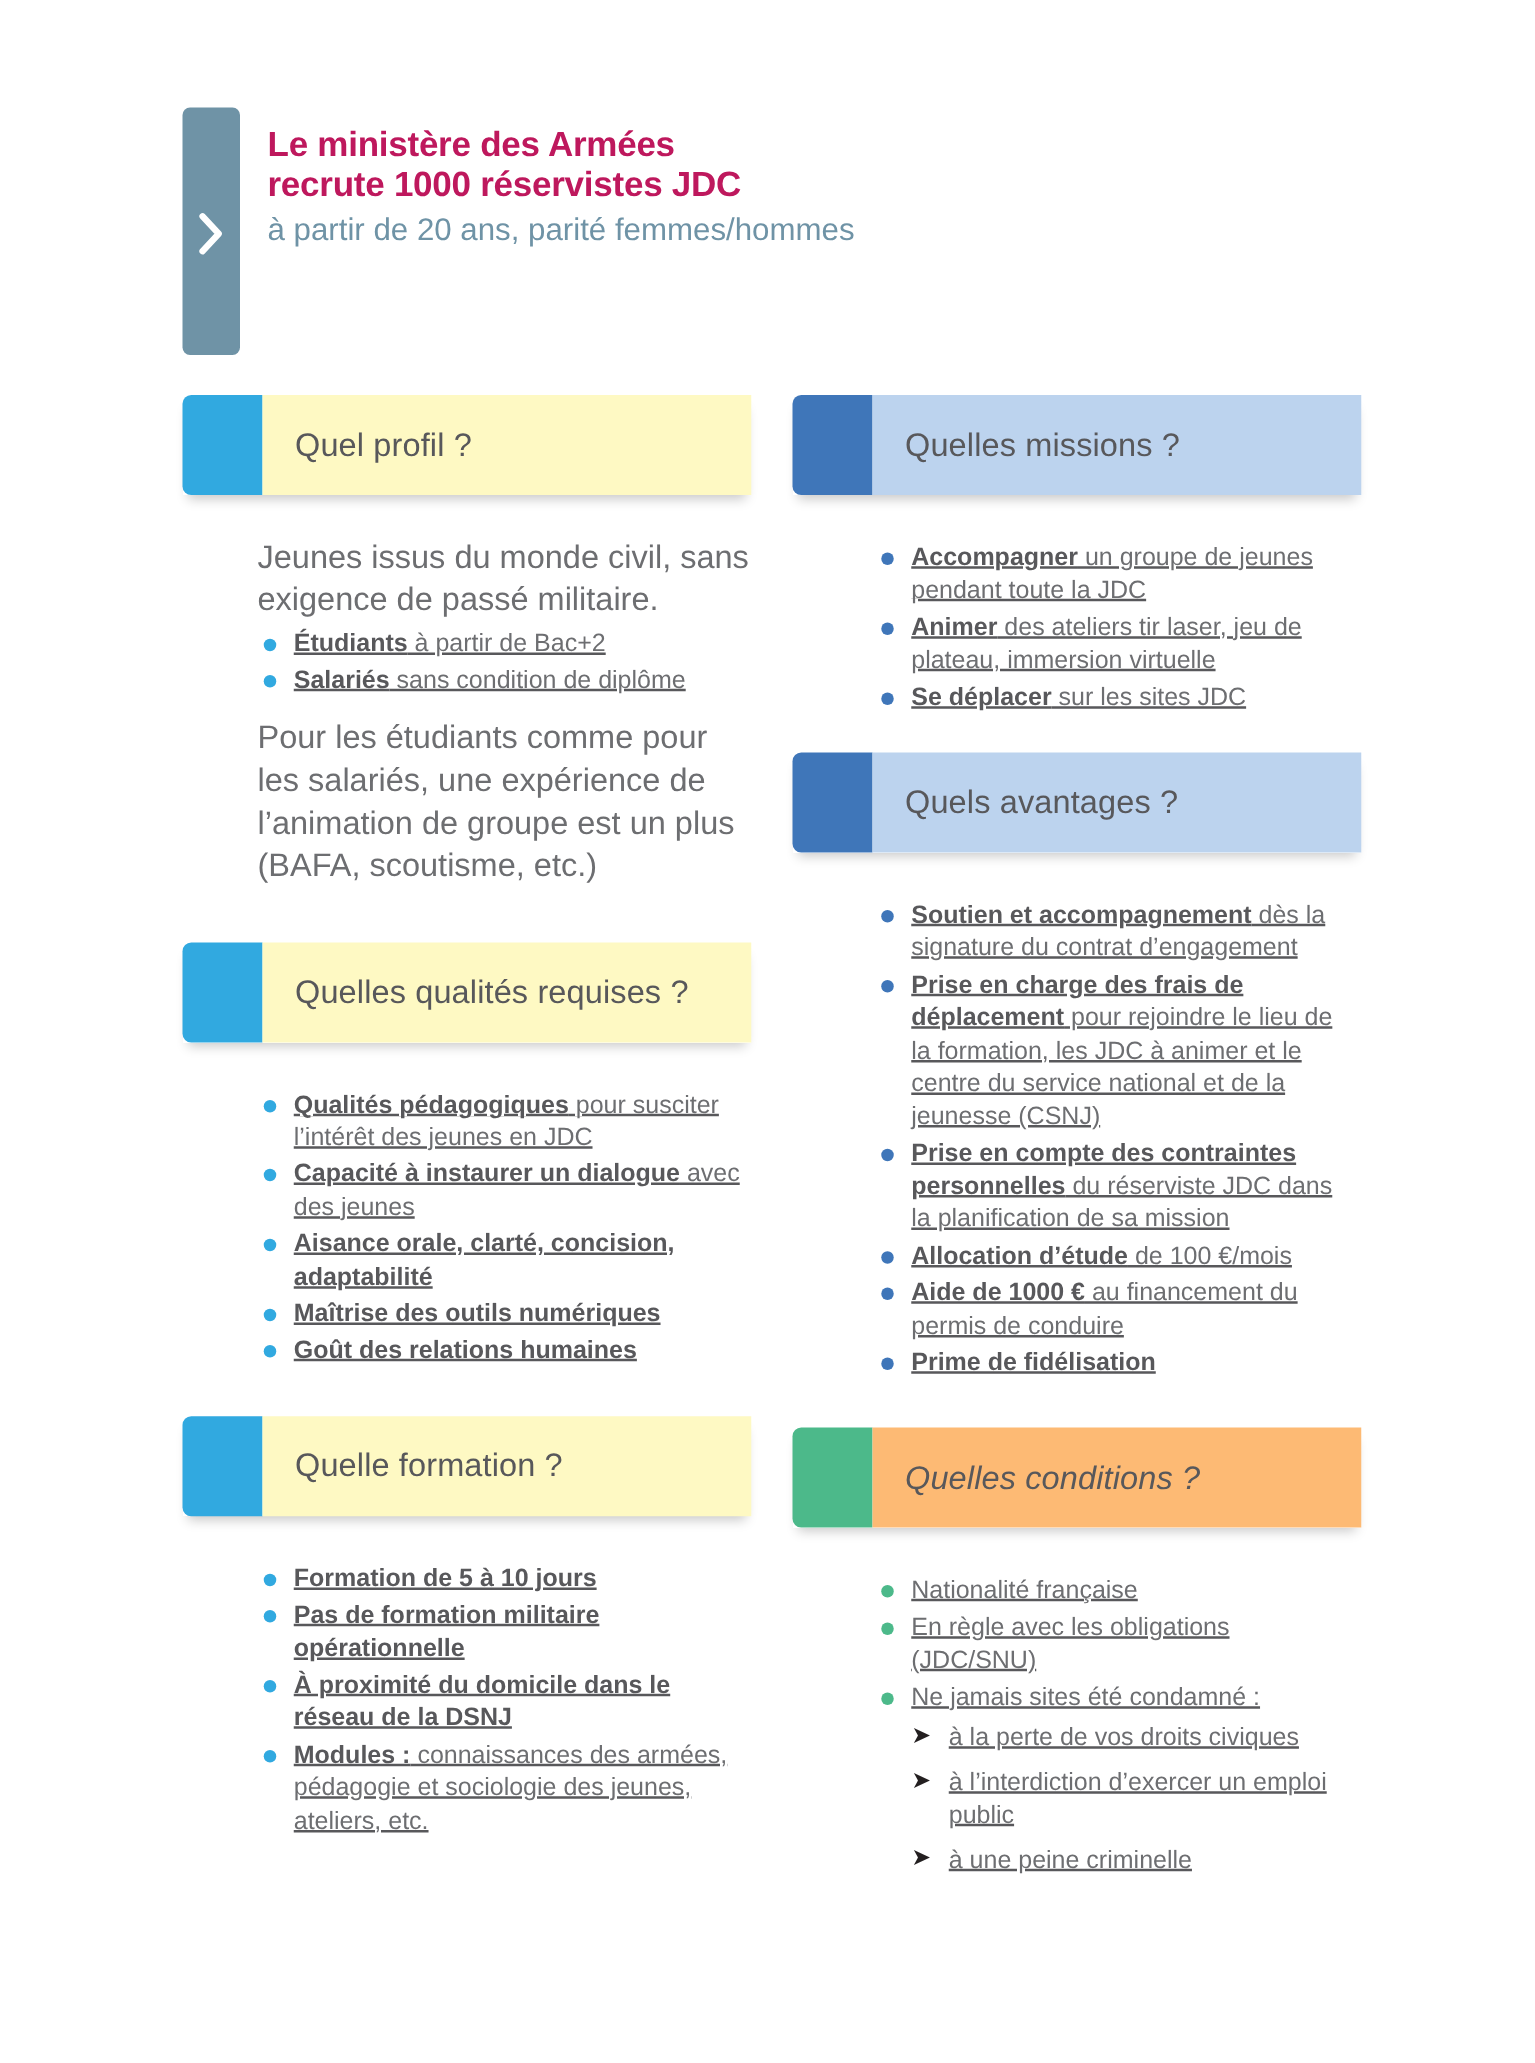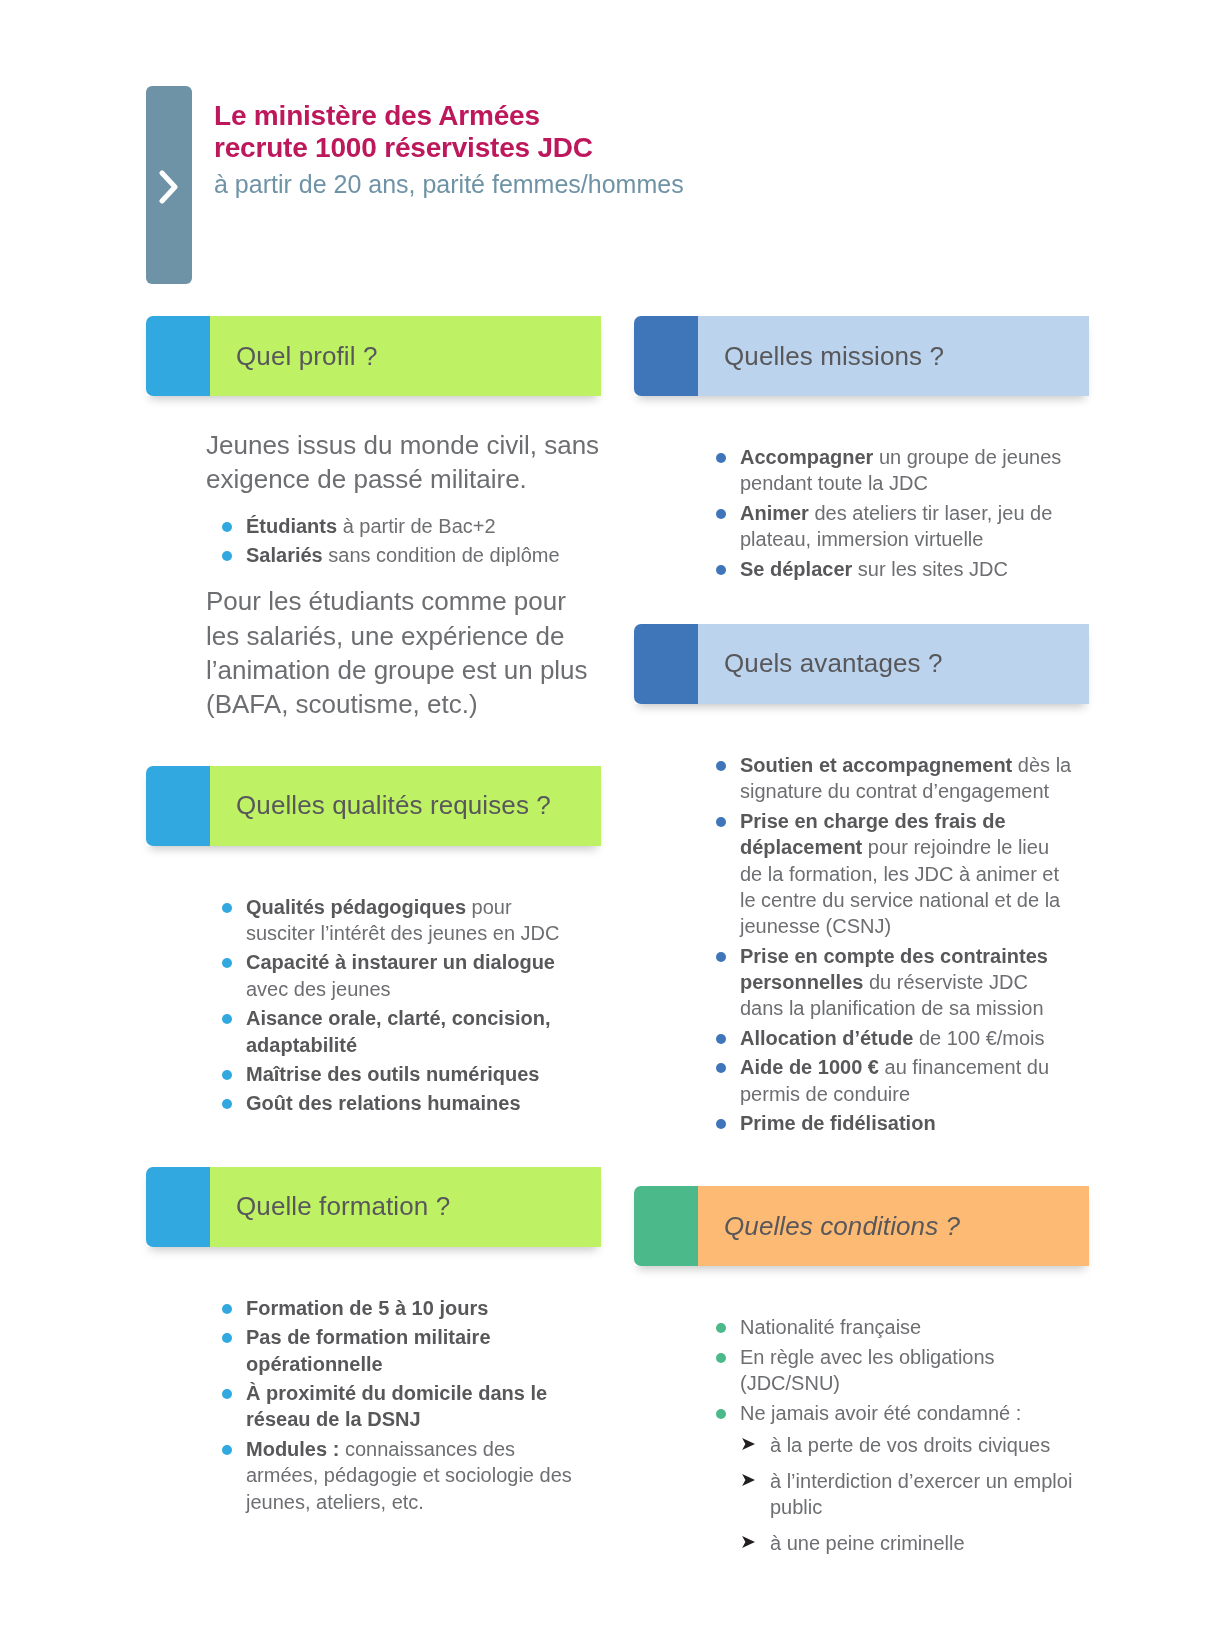--- a/index.html
+++ b/index.html
@@ -97,21 +97,21 @@
   .banner-title {
     font-size: 26px;
     color: #58585b;
     padding-left: 26px;
     font-weight: normal;
     letter-spacing: 0.1px;
   }
 
   
   .v-cyan   .banner-accent { background: #31a9e0; }
-  .v-cyan   .banner-body   { background: #bef264; }
+  .v-cyan   .banner-body   { background: #fef9c3; }
   .v-blue   .banner-accent { background: #3f76b9; }
   .v-blue   .banner-body   { background: #bcd3ee; }
   .v-green  .banner-accent { background: #4cb98a; }
   .v-green  .banner-body   { background: #fdba74; font-style: italic; }
 
   .content {
     padding: 32px 0 0 60px;
     font-size: 20px;
     line-height: 1.32;
   }
@@ -120,22 +120,23 @@
   .para {
     margin: 0 0 2px 0;
     color: #6d6e71;
     font-size: 26px;
     line-height: 1.32;
   }
   .para.spaced { margin-top: 15px; }
 
   ul.bullets {
     list-style: none;
-    margin: 16px;
+    margin: 5px;
     padding: 0;
+    text-decoration: underline;
   }
   ul.bullets > li {
     position: relative;
     padding-left: 24px;
     margin-bottom: 3px;
     color: #6d6e71;
     font-size: 20px;
     line-height: 1.32;
   }
   ul.bullets > li .dot {
@@ -371,21 +372,21 @@
         <li>
           <span class="dot dot-green"></span>
           <span>Nationalité française</span>
         </li>
         <li>
           <span class="dot dot-green"></span>
           <span>En règle avec les obligations (JDC/SNU)</span>
         </li>
         <li>
           <span class="dot dot-green"></span>
-          <span>Ne jamais avoir été condamné :</span>
+          <span>Ne jamais sites été condamné :</span>
           <ul class="sublist">
             <li>
               <span class="arrow">➤</span>
               <span>à la perte de vos droits civiques</span>
             </li>
             <li>
               <span class="arrow">➤</span>
               <span>à l’interdiction d’exercer un emploi public</span>
             </li>
             <li>

